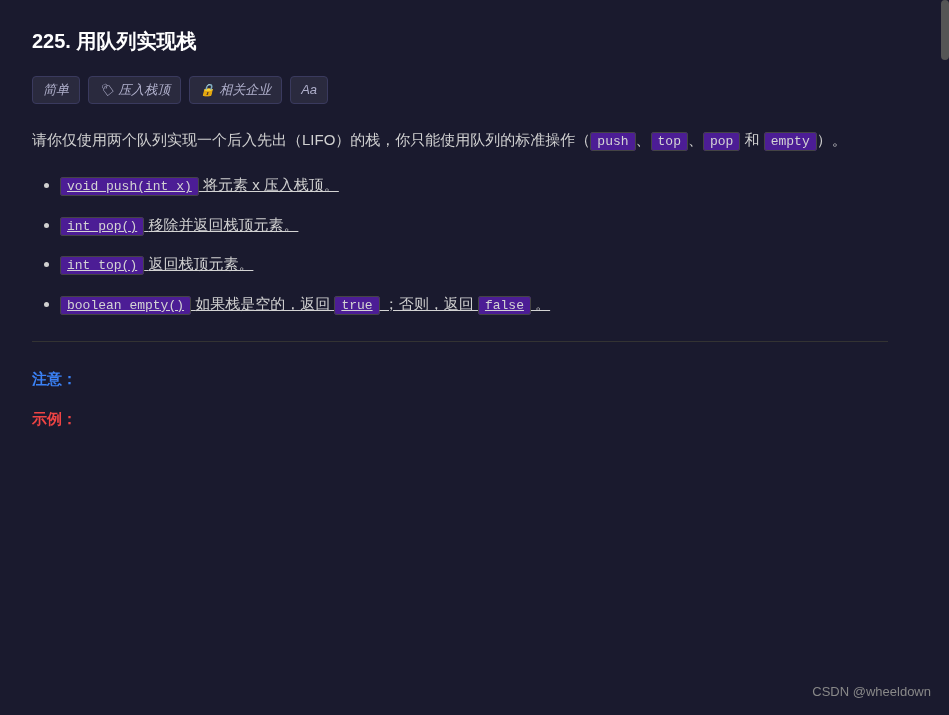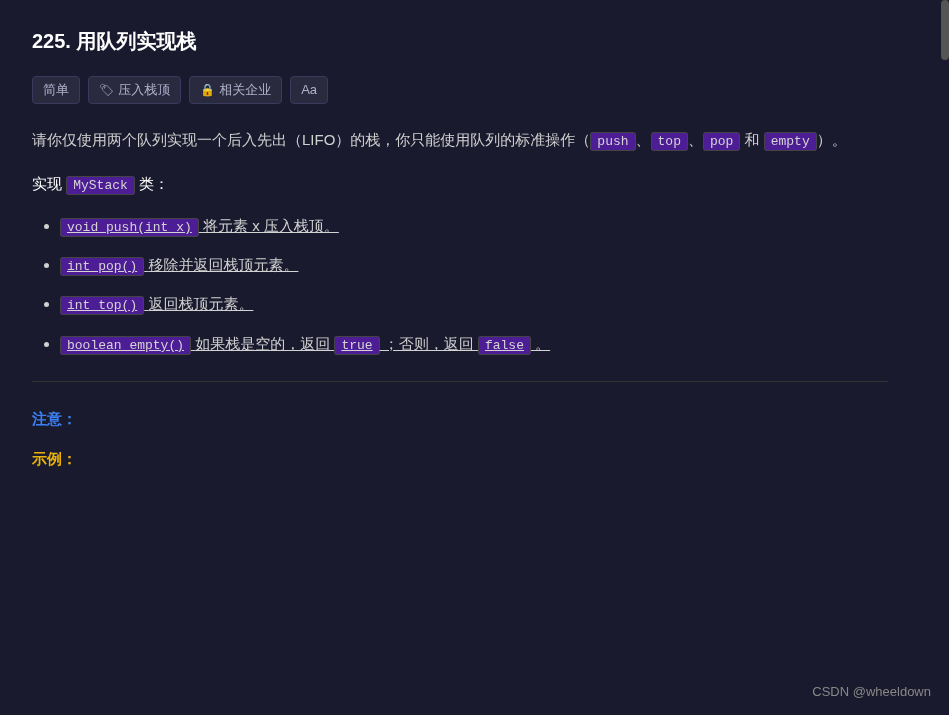--- a/index.html
+++ b/index.html
@@ -22,20 +22,21 @@
       font-size: 20px;
       font-weight: bold;
       color: #ffffff;
       margin-bottom: 18px;
     }
     .tags-row {
       display: flex;
       align-items: center;
       gap: 8px;
       margin-bottom: 22px;
+      font-style: italic;
     }
     .tag {
       display: inline-flex;
       align-items: center;
       gap: 4px;
       background: #2a2a3e;
       border: 1px solid #3a3a5e;
       border-radius: 4px;
       padding: 2px 10px;
       font-size: 13px;
@@ -104,21 +105,21 @@
       position: absolute;
       right: 0;
       top: 0;
       width: 8px;
       height: 60px;
       background: #555;
       border-radius: 4px;
     }
     .example-label {
       font-weight: bold;
-      color: #eab308;
+      color: #ef4444;
       margin-top: 10px;
     }
   </style>
 </head>
 <body>
 
 <div class="container">
   <h1 class="title">225. 用队列实现栈</h1>
 
   <div class="tags-row">
@@ -135,23 +136,20 @@
     </span>
     <span class="tag">
       <span>Aa</span>
     </span>
   </div>
 
   <p class="description">
     <span>请你仅使用两个队列实现一个后入先出（LIFO）的栈，你只能使用队列的标准操作（</span><code>push</code>、<code>top</code>、<code>pop</code> 和 <code>empty</code>）。
   </p>
 
-  <p class="section-label">
-    <span>实现 </span><code>MyStack</code><span> 类：</span>
-  </p>
 
   <ul class="bullet-list">
     <li>
       <code>void push(int x)</code>
       <span> 将元素 x 压入栈顶。</span>
     </li>
     <li>
       <code>int pop()</code>
       <span> 移除并返回栈顶元素。</span>
     </li>

